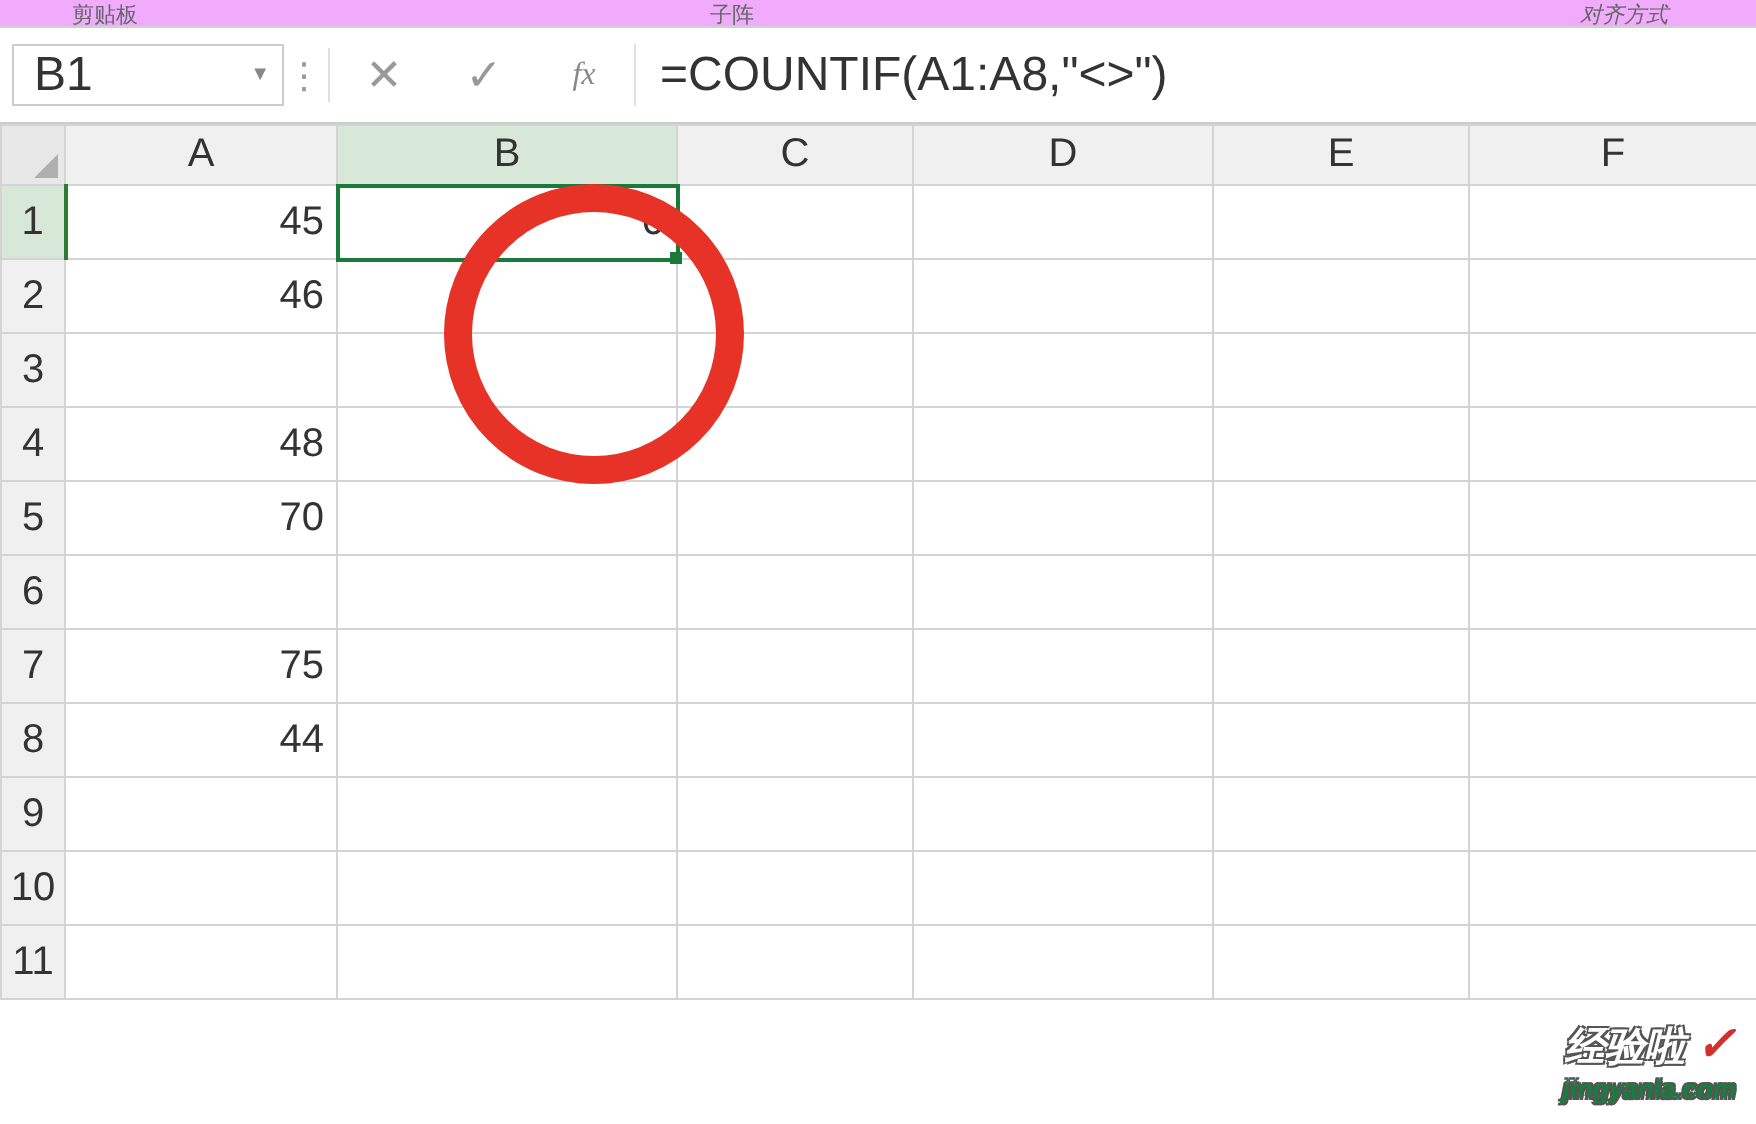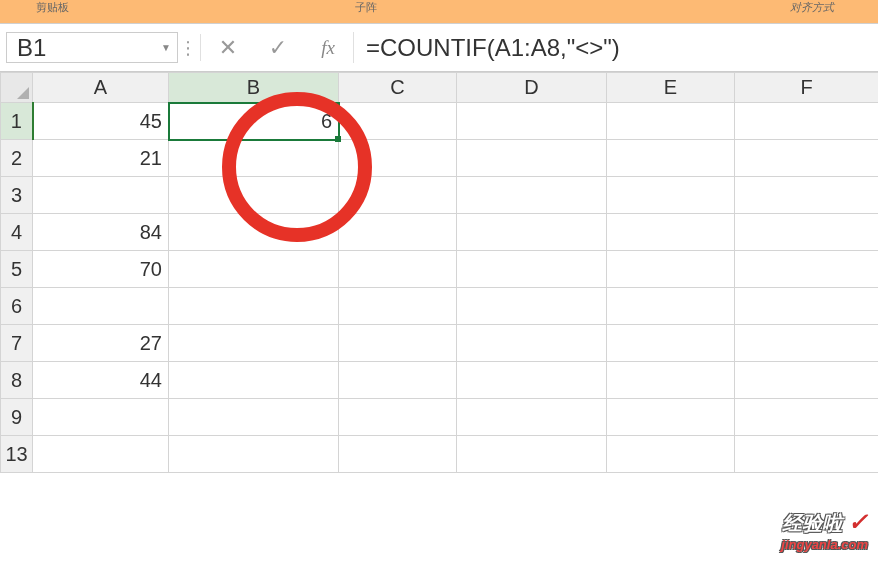--- a/index.html
+++ b/index.html
@@ -5,41 +5,41 @@
     * { box-sizing: border-box; margin: 0; padding: 0; }
     body {
       font-family: "Microsoft YaHei", Arial, sans-serif;
       background: #fff;
       width: 878px;
       height: 562px;
       overflow: hidden;
       position: relative;
     }
     .top-fragments {
-      height: 24px;
+      height: 14px;
       display: flex;
       font-size: 11px;
       color: #666;
-      background: #fdba74;
+      background: #f0abfc;
       border-bottom: 1px solid #d0d0d0;
       position: relative;
     }
     .frag { position: absolute; }
     .frag-left { left: 36px; }
     .frag-mid { left: 355px; font-family: Liberation Serif, serif; }
     .frag-right { left: 790px; font-style: italic; }
     .formula-bar {
       display: flex;
       align-items: stretch;
       height: 48px;
       border-bottom: 1px solid #ccc;
       background: #fff;
     }
     .name-box {
-      width: 172px;
+      width: 136px;
       border: 1px solid #ccc;
       margin: 8px 0 8px 6px;
       display: flex;
       align-items: center;
       padding: 0 10px;
       font-size: 24px;
       color: #333;
       position: relative;
       background: #fff;
     }
@@ -67,21 +67,21 @@
       display: flex;
       align-items: center;
       justify-content: center;
       color: #999;
       font-size: 22px;
       cursor: default;
     }
     .fb-fx {
       font-style: italic;
       font-family: "Times New Roman", serif;
-      font-size: 19px;
+      font-size: 16px;
       color: #888;
     }
     .formula-input {
       flex: 1;
       display: flex;
       align-items: center;
       padding: 0 12px;
       font-size: 24px;
       color: #333;
       border-left: 1px solid #e0e0e0;
@@ -190,21 +190,21 @@
     .wm-check {
       color: #d32f2f;
       font-size: 24px;
       font-weight: bold;
       text-shadow: none;
     }
     .wm-line2 {
       font-size: 13px;
       font-weight: bold;
       font-style: italic;
-      color: #ef4444;
+      color: #15803d;
       text-shadow: -1px -1px 0 #555, 1px -1px 0 #555, -1px 1px 0 #555, 1px 1px 0 #555;
     }
   </style>
 </head>
 <body>
 
 <div class="top-fragments">
   <span class="frag frag-left">剪贴板</span>
   <span class="frag frag-mid">子阵</span>
   <span class="frag frag-right">对齐方式</span>
@@ -252,39 +252,39 @@
       <th class="row-hdr sel">1</th>
       <td class="cell">45</td>
       <td class="cell selected">6</td>
       <td class="cell"></td>
       <td class="cell"></td>
       <td class="cell"></td>
       <td class="cell"></td>
     </tr>
     <tr>
       <th class="row-hdr">2</th>
-      <td class="cell">21</td>
+      <td class="cell">46</td>
       <td class="cell"></td>
       <td class="cell"></td>
       <td class="cell"></td>
       <td class="cell"></td>
       <td class="cell"></td>
     </tr>
     <tr>
       <th class="row-hdr">3</th>
       <td class="cell"></td>
       <td class="cell"></td>
       <td class="cell"></td>
       <td class="cell"></td>
       <td class="cell"></td>
       <td class="cell"></td>
     </tr>
     <tr>
       <th class="row-hdr">4</th>
-      <td class="cell">84</td>
+      <td class="cell">48</td>
       <td class="cell"></td>
       <td class="cell"></td>
       <td class="cell"></td>
       <td class="cell"></td>
       <td class="cell"></td>
     </tr>
     <tr>
       <th class="row-hdr">5</th>
       <td class="cell">70</td>
       <td class="cell"></td>
@@ -297,21 +297,21 @@
       <th class="row-hdr">6</th>
       <td class="cell"></td>
       <td class="cell"></td>
       <td class="cell"></td>
       <td class="cell"></td>
       <td class="cell"></td>
       <td class="cell"></td>
     </tr>
     <tr>
       <th class="row-hdr">7</th>
-      <td class="cell">27</td>
+      <td class="cell">75</td>
       <td class="cell"></td>
       <td class="cell"></td>
       <td class="cell"></td>
       <td class="cell"></td>
       <td class="cell"></td>
     </tr>
     <tr>
       <th class="row-hdr">8</th>
       <td class="cell">44</td>
       <td class="cell"></td>
@@ -323,21 +323,30 @@
     <tr>
       <th class="row-hdr">9</th>
       <td class="cell"></td>
       <td class="cell"></td>
       <td class="cell"></td>
       <td class="cell"></td>
       <td class="cell"></td>
       <td class="cell"></td>
     </tr>
     <tr>
-      <th class="row-hdr">13</th>
+      <th class="row-hdr">10</th>
+      <td class="cell"></td>
+      <td class="cell"></td>
+      <td class="cell"></td>
+      <td class="cell"></td>
+      <td class="cell"></td>
+      <td class="cell"></td>
+    </tr>
+    <tr>
+      <th class="row-hdr">11</th>
       <td class="cell"></td>
       <td class="cell"></td>
       <td class="cell"></td>
       <td class="cell"></td>
       <td class="cell"></td>
       <td class="cell"></td>
     </tr>
   </tbody>
     </table>
 </div>

